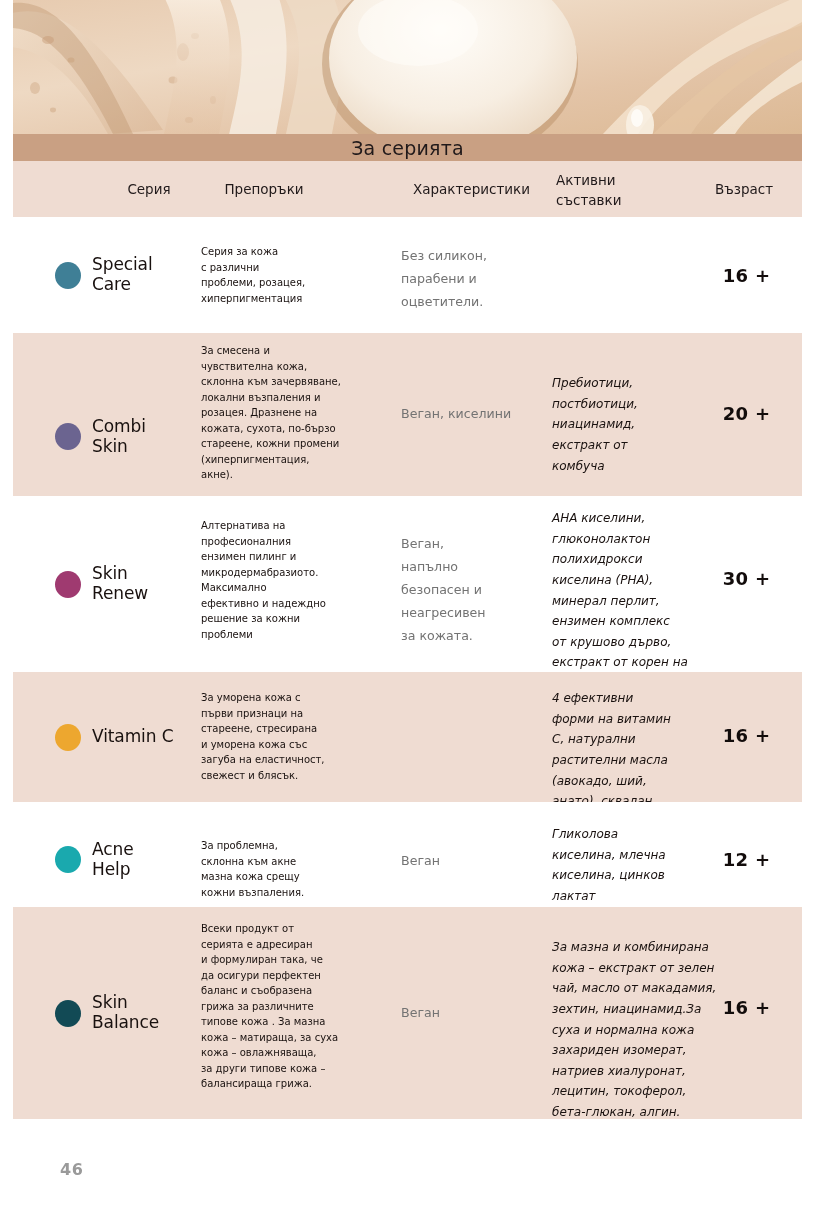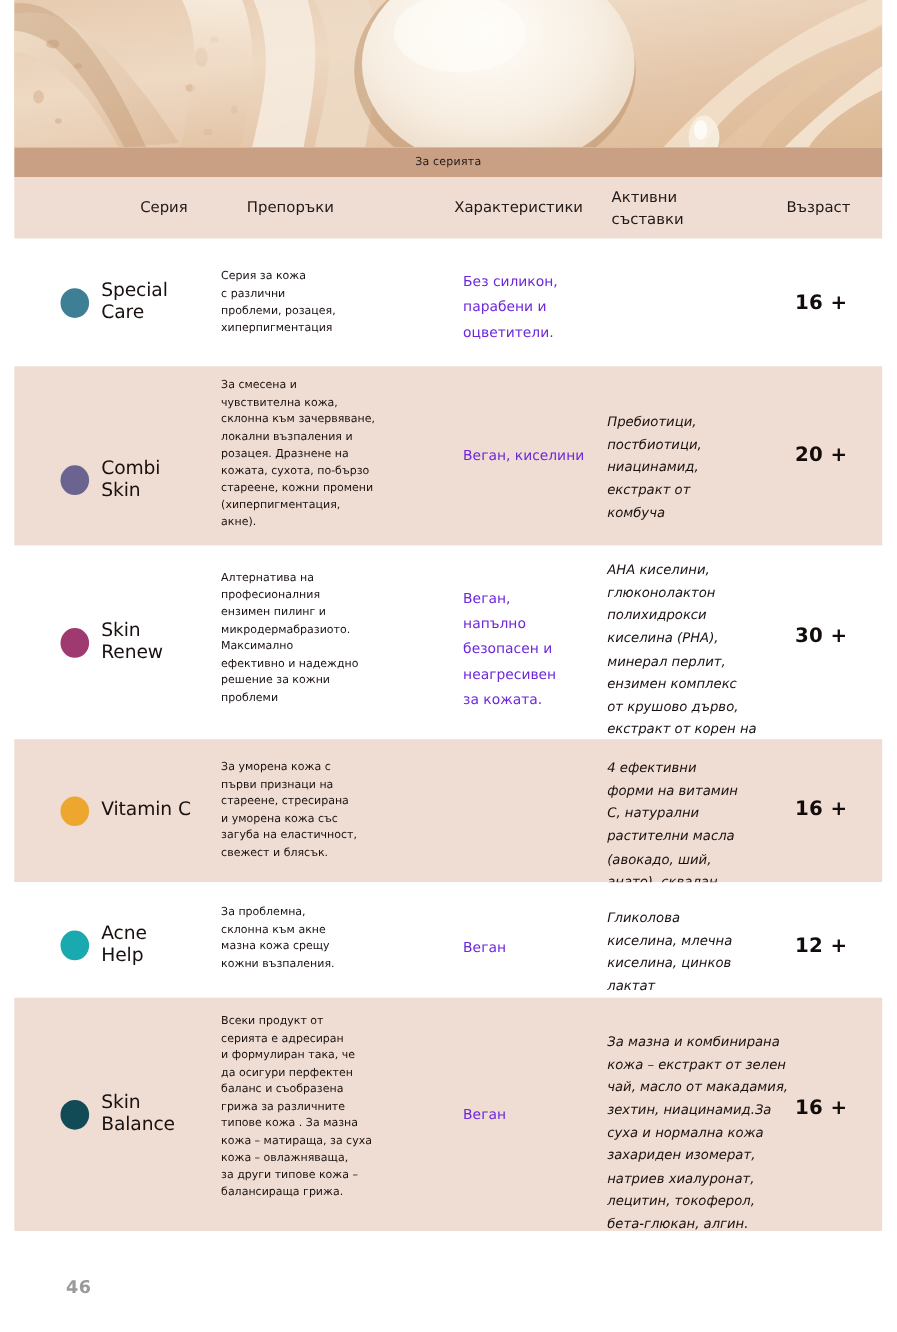--- a/index.html
+++ b/index.html
@@ -33,21 +33,21 @@
     left: 13px;
     top: 134px;
     width: 789px;
     height: 27px;
     background: #c9a083;
     display: flex;
     align-items: center;
     justify-content: center;
   }
   .title-bar .title-text {
-    font-size: 10px;
+    font-size: 19px;
     color: #20191a;
     letter-spacing: .2px;
   }
 
   
   .col-head {
     position: absolute;
     left: 13px;
     top: 161px;
     width: 789px;
@@ -113,24 +113,24 @@
     left: 188px;
     width: 212px;
     font-size: 10px;
     color: #19110f;
     line-height: 1.55;
     white-space: pre-line;
   }
 
   
   .c-char {
-    left: 408px;
+    left: 388px;
     width: 130px;
     font-size: 12.6px;
-    color: #6d28d9;
+    color: #737373;
     line-height: 1.82;
     white-space: pre-line;
   }
 
   
   .c-act {
     left: 539px;
     width: 152px;
     font-size: 12px;
     color: #19110f;
@@ -326,21 +326,21 @@
 анато), сквалан</div>
     <div class="cell c-age" style="top:53px;">16 +</div>
   </div>
 
   <div class="row base" style="height:105px;">
     <div class="cell c-series" style="top:0;height:115px;">
       <span class="dot" style="background:#1aa9ae;"></span>
       <span class="series-name">Acne
 Help</span>
     </div>
-    <div class="cell c-rec" style="top:20px;">За проблемна,
+    <div class="cell c-rec" style="top:36px;">За проблемна,
 склонна към акне
 мазна кожа срещу
 кожни възпаления.</div>
     <div class="cell c-char" style="top:48px;">Веган</div>
     <div class="cell c-act" style="top:22px;">Гликолова
 киселина, млечна
 киселина, цинков
 лактат</div>
     <div class="cell c-age" style="top:47px;">12 +</div>
   </div>

